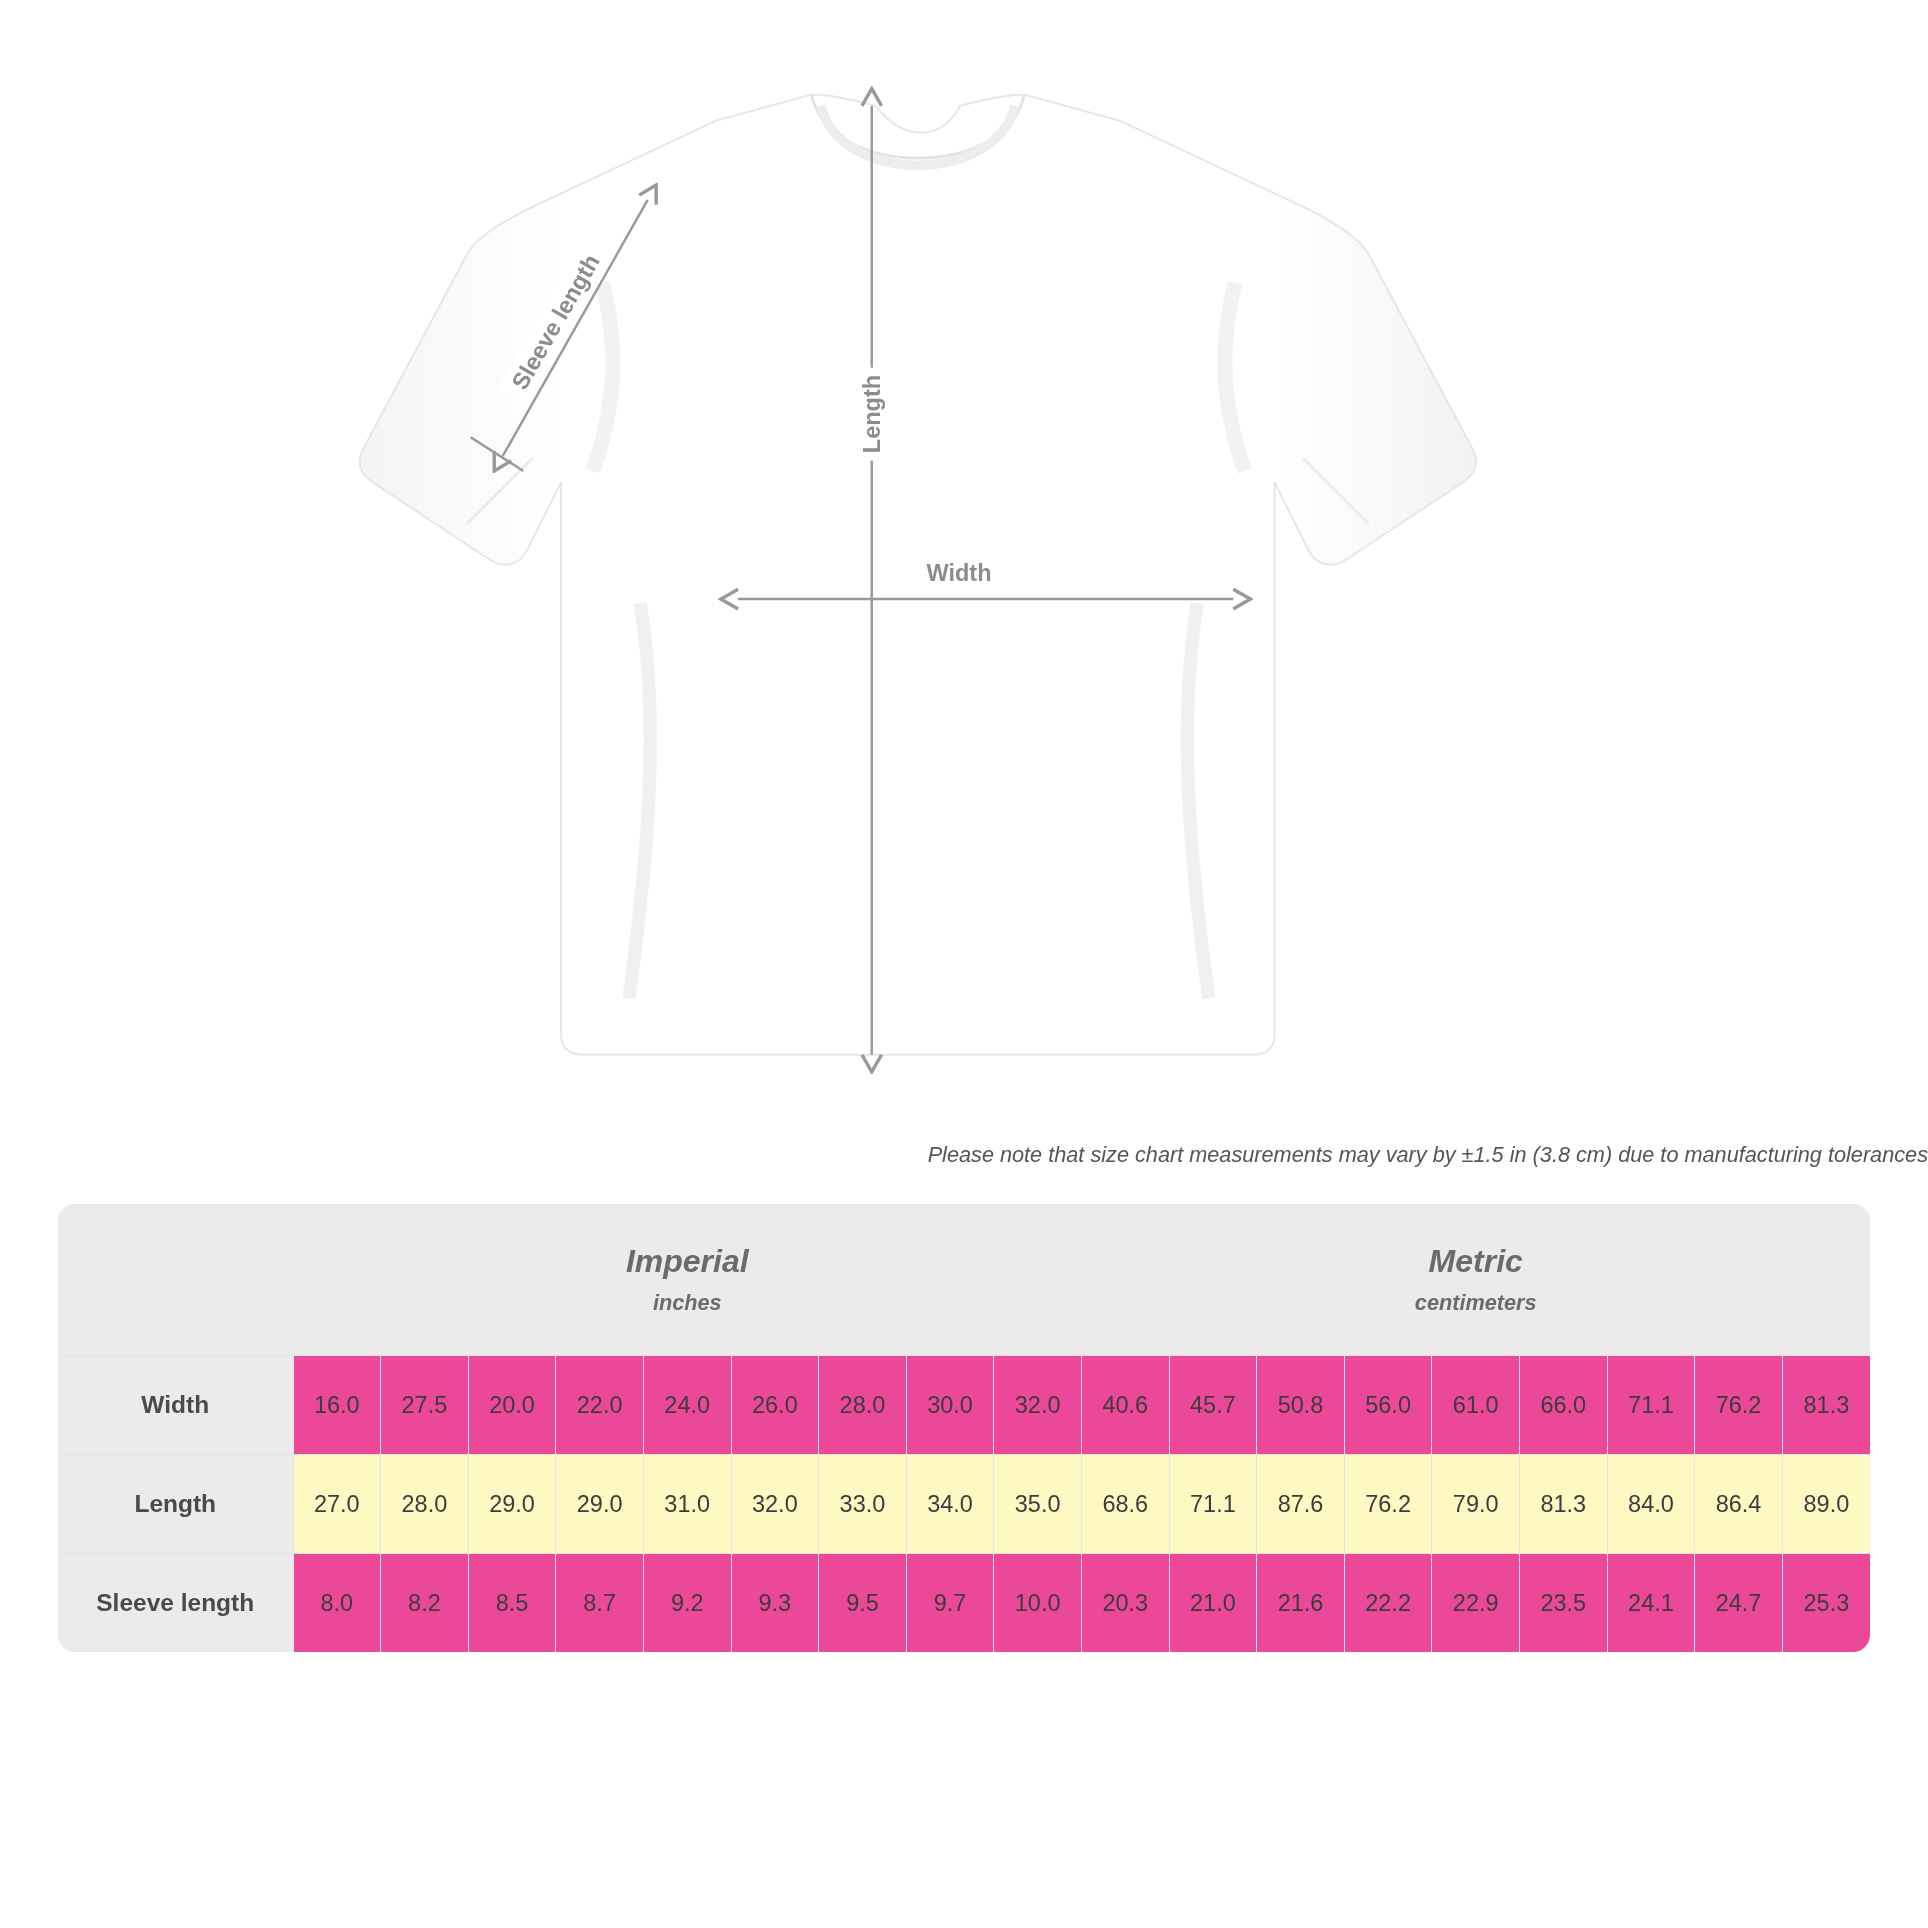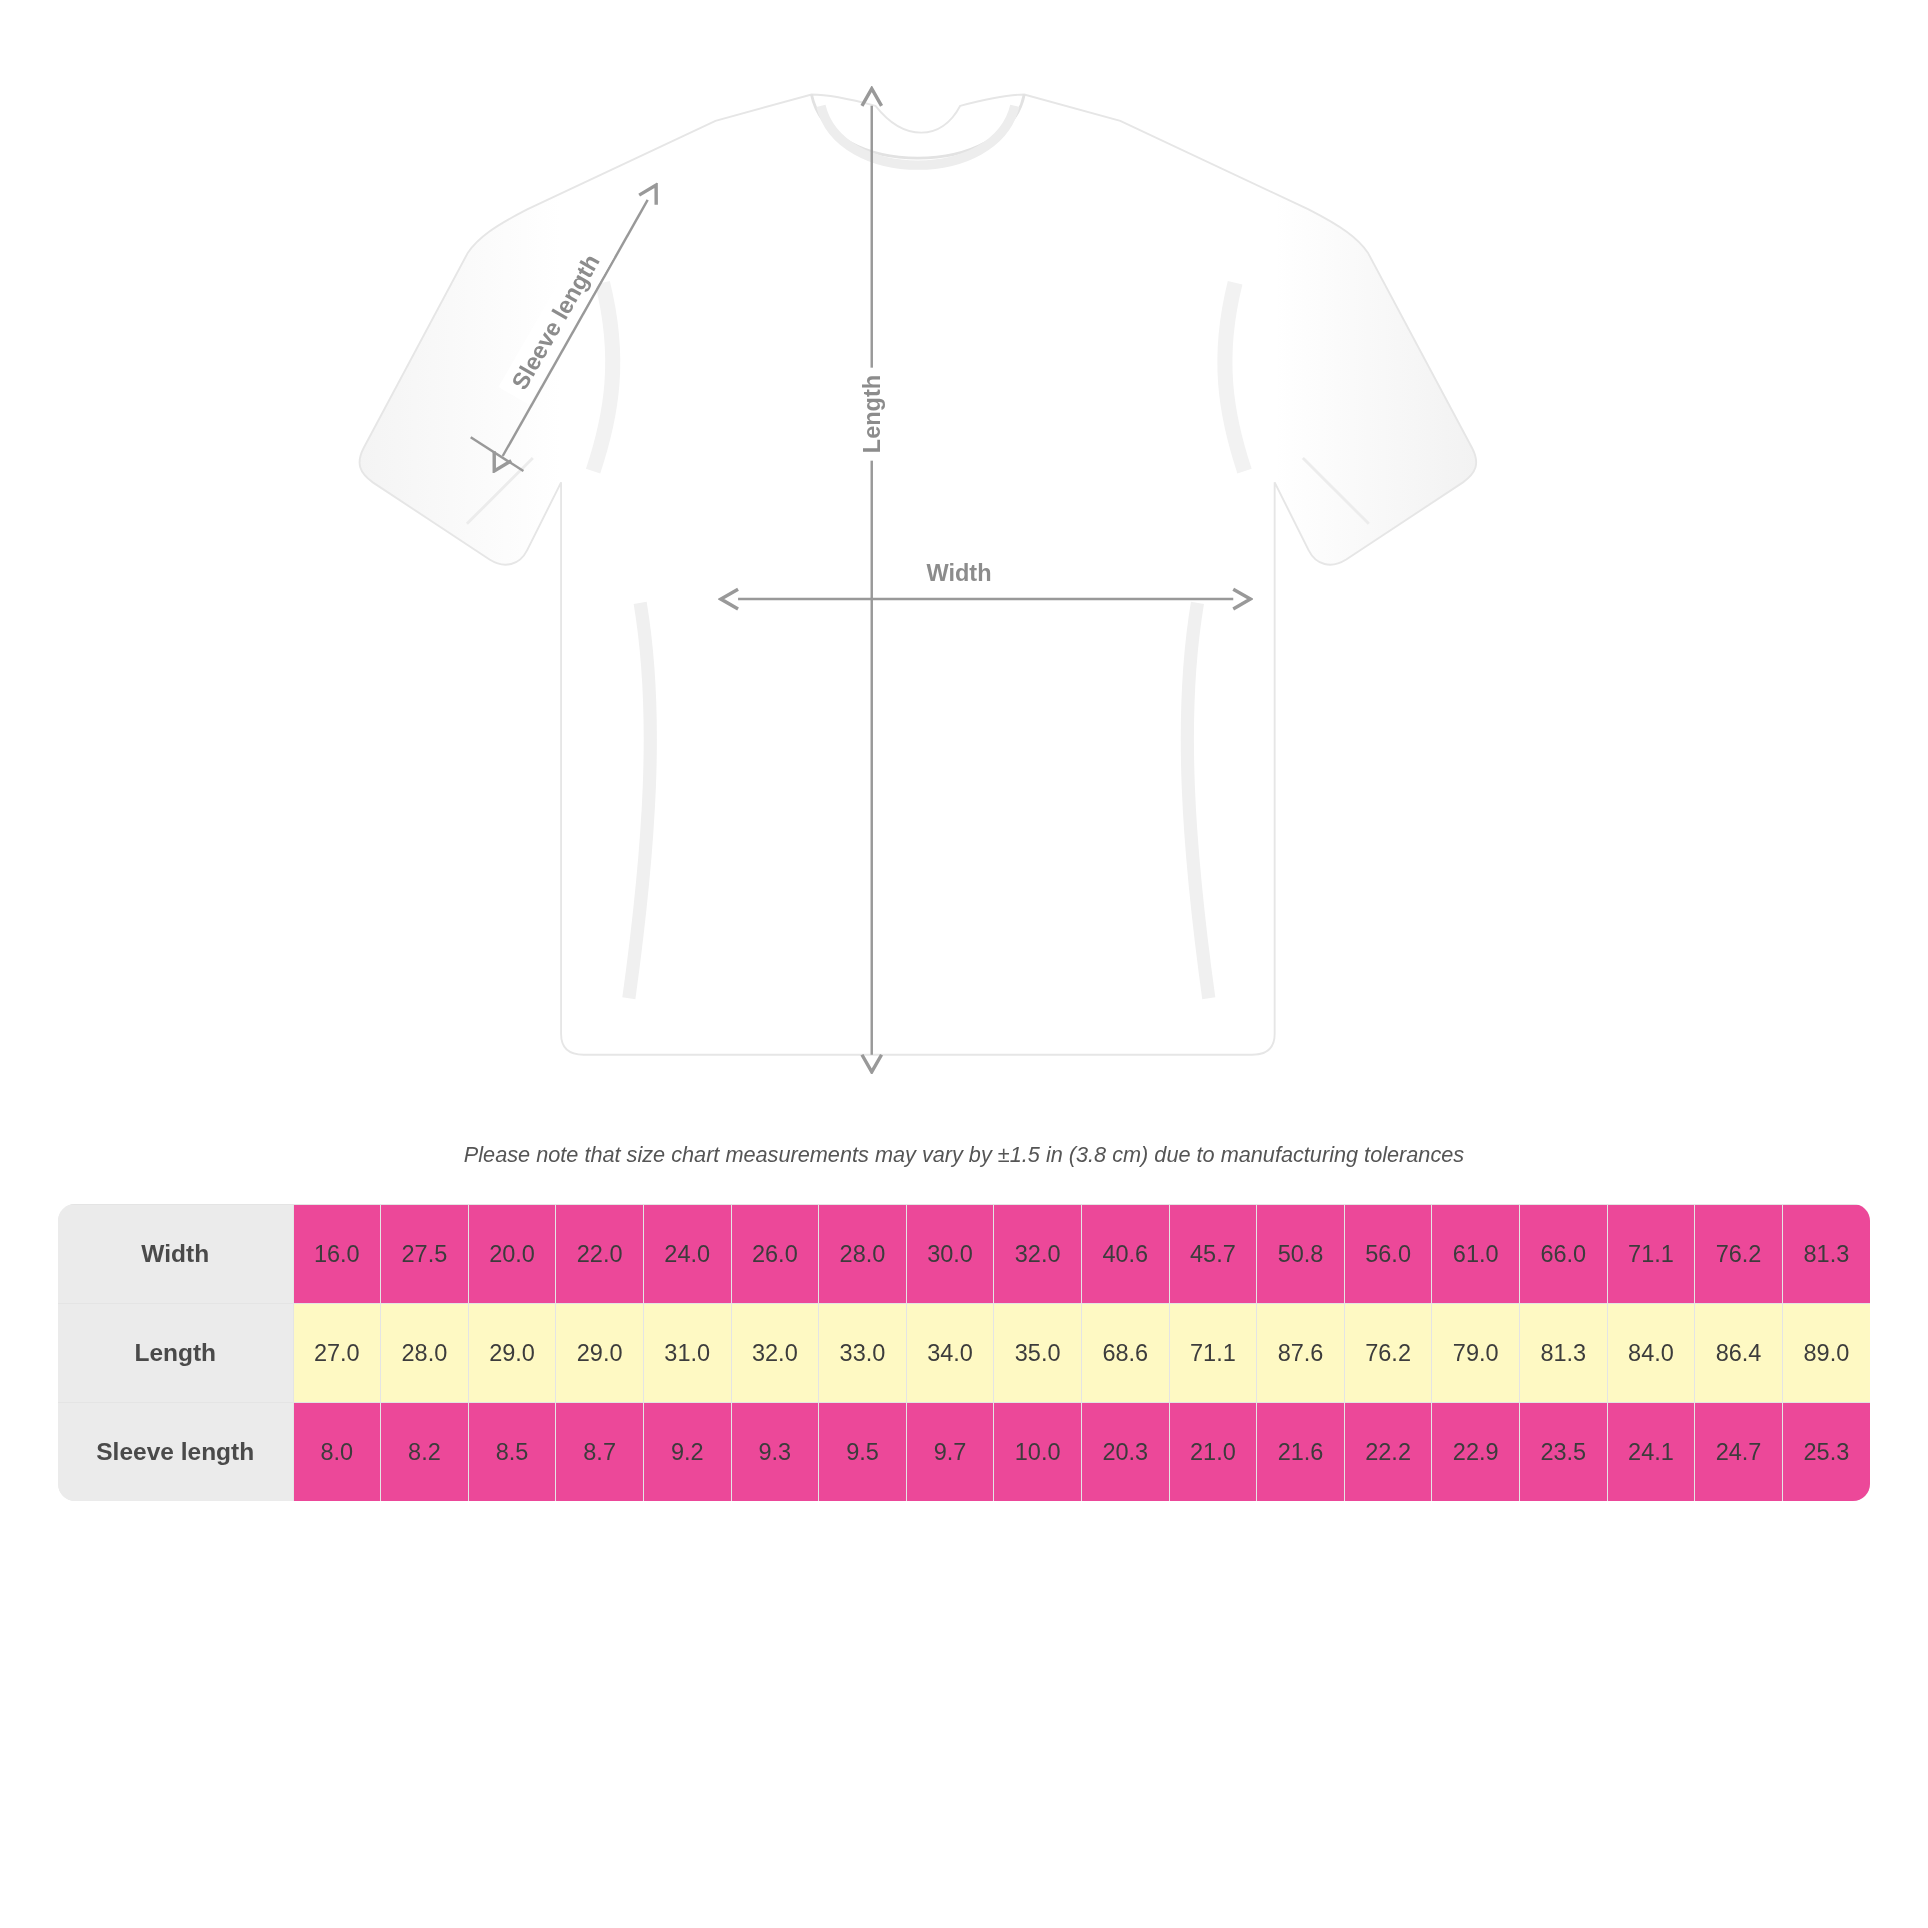--- a/index.html
+++ b/index.html
@@ -40,20 +40,21 @@
     font-size: 39px;
     font-weight: bold;
     color: #222222;
     letter-spacing: 0.2px;
   }
   .chart-note {
     font-size: 21.7px;
     font-style: italic;
     color: #555555;
     margin-top: 21px;
+    text-align: right;
   }
 
   
   .table-wrap {
     margin: 36px 58px 0 58px;
     border-radius: 17px;
     overflow: hidden;
     background: #ebebeb;
   }
   table.size-table {
@@ -204,20 +205,31 @@
     <div class="chart-note">Please note that size chart measurements may vary by ±1.5 in (3.8 cm) due to manufacturing tolerances</div>
   </div>
 
   <div class="table-wrap">
     <table class="size-table">
       <colgroup>
         <col class="col-label">
         <col span="18">
       </colgroup>
       <thead>
+        <tr class="unit-row">
+          <th></th>
+          <th colspan="9">
+            <div class="unit-name">Imperial</div>
+            <div class="unit-sub">inches</div>
+          </th>
+          <th colspan="9">
+            <div class="unit-name">Metric</div>
+            <div class="unit-sub">centimeters</div>
+          </th>
+        </tr>
       </thead>
       <tbody>
         <tr class="data-row row-alt">
           <td class="rowlabel">Width</td>
           <td>16.0</td>
           <td>27.5</td>
           <td>20.0</td>
           <td>22.0</td>
           <td>24.0</td>
           <td>26.0</td>

